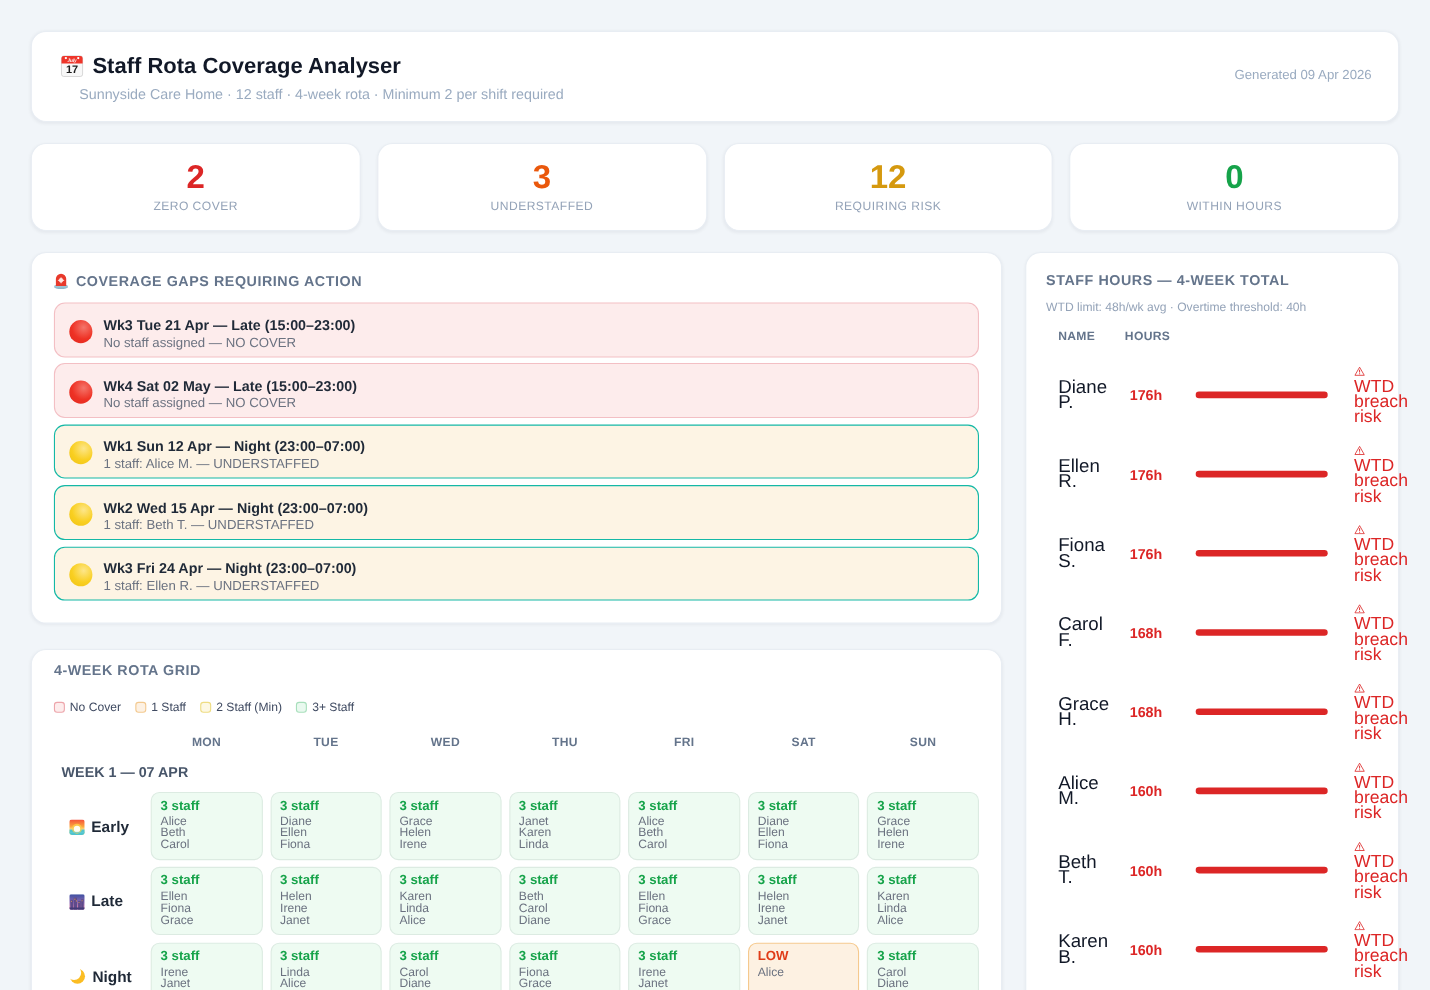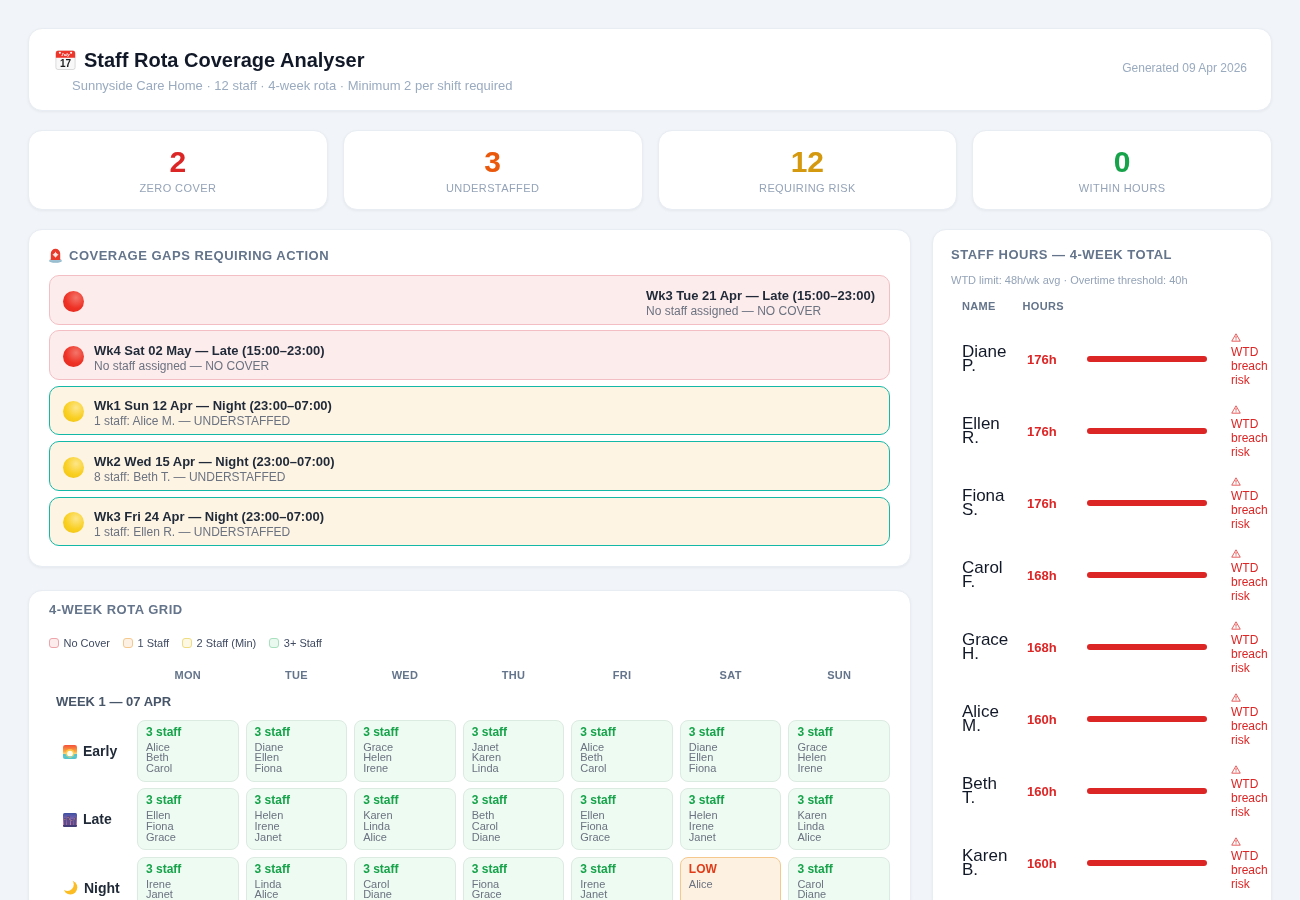--- a/index.html
+++ b/index.html
@@ -33,21 +33,21 @@
 
 .main { display:flex; gap:21px; margin-top:19px; align-items:flex-start; }
 .left { width:883px; }
 .right { width:340px; }
 
 .sec-h { font-size:13px; font-weight:bold; letter-spacing:0.5px; color:#64748b; line-height:15px; }
 
 .gaps { padding:17.5px 20px 20px 20px; }
 .gaps .sec-h { display:flex; align-items:center; gap:7px; }
 .gap-row { border-radius:10px; padding:11.5px 14px 0 13px; margin-top:5.9px; display:flex; align-items:flex-start; gap:10px; height:49.5px; }
-.sec-h + .gap-row { margin-top:12.5px;justify-content:space-between; }
+.sec-h + .gap-row { margin-top:12.5px; }
 .gap-red { background:#fdecec; border:1px solid #f3bfc4; }
 .gap-amber { background:#fdf4e4; border:1px solid #14b8a6; }
 .dot { width:21px; height:21px; border-radius:50%; flex:0 0 21px; margin-top:3px; }
 .dot-red { background:radial-gradient(circle at 62% 32%, #f4756a 0%, #ee3124 55%, #e02a20 100%); }
 .dot-amber { background:radial-gradient(circle at 62% 32%, #fde68a 0%, #f9cf20 55%, #eec117 100%); }
 .gap-row b { font-size:13px; color:#1f2937; display:block; line-height:15px; }
 .gap-row span { font-size:12px; color:#6b7280; display:block; margin-top:1px; line-height:14px; }
 
 .rota { margin-top:23px; padding:11px 20px 30px 20px; }
 .legend { display:flex; gap:13px; margin-top:20px; align-items:center; }
@@ -71,21 +71,21 @@
 
 .hours { padding:17px 20px 20px 18px; min-height:683px; }
 .hours .sub { font-size:11px; color:#94a3b8; margin-top:11.5px; }
 .hrow-head { display:flex; margin-top:14px; padding-left:11px; font-size:11px; font-weight:bold; color:#64748b; letter-spacing:0.3px; }
 .hrow-head .c2 { margin-left:27px; }
 .hrow { display:flex; align-items:center; height:72px; padding-left:11px; }
 .hrow-head + .hrow { margin-top:11.5px; }
 .hname { width:38px; flex:none; font-size:17px; color:#111827; line-height:14.5px; }
 .hval { width:87px; flex:none; padding-left:27px; font-size:13px; font-weight:bold; color:#dc2626; }
 .hbar { width:120px; flex:none; height:6.5px; border-radius:4px; background:#dc2626; }
-.hbadge { margin-left:24px; width:42px; flex:none; font-size:12px; color:#dc2626; line-height:14.4px; }
+.hbadge { margin-left:24px; width:42px; flex:none; font-size:16px; color:#dc2626; line-height:14.4px; }
 </style>
 </head>
 <body>
 <div class="wrap">
   <div class="card header">
     <div>
       <div class="h-title">
         <svg class="cal" width="21" height="21" viewBox="0 0 21 21" style="margin-top:-1px;">
           <rect x="0.4" y="0.9" width="20.2" height="19.6" rx="2.2" fill="#f8f8f8" stroke="#c9c9c9" stroke-width="0.7"></rect>
           <path d="M0.4 3.1 a2.2 2.2 0 0 1 2.2-2.2 h15.8 a2.2 2.2 0 0 1 2.2 2.2 v5 h-20.2 z" fill="#ee352a"></path>
@@ -148,21 +148,21 @@
             <div class="dot dot-amber"></div>
             <div>
               <b>Wk1 Sun 12 Apr — Night (23:00–07:00)</b>
               <span>1 staff: Alice M. — UNDERSTAFFED</span>
             </div>
           </div>
         <div class="gap-row gap-amber">
             <div class="dot dot-amber"></div>
             <div>
               <b>Wk2 Wed 15 Apr — Night (23:00–07:00)</b>
-              <span>8 staff: Beth T. — UNDERSTAFFED</span>
+              <span>1 staff: Beth T. — UNDERSTAFFED</span>
             </div>
           </div>
         <div class="gap-row gap-amber">
             <div class="dot dot-amber"></div>
             <div>
               <b>Wk3 Fri 24 Apr — Night (23:00–07:00)</b>
               <span>1 staff: Ellen R. — UNDERSTAFFED</span>
             </div>
           </div>
       </div>

